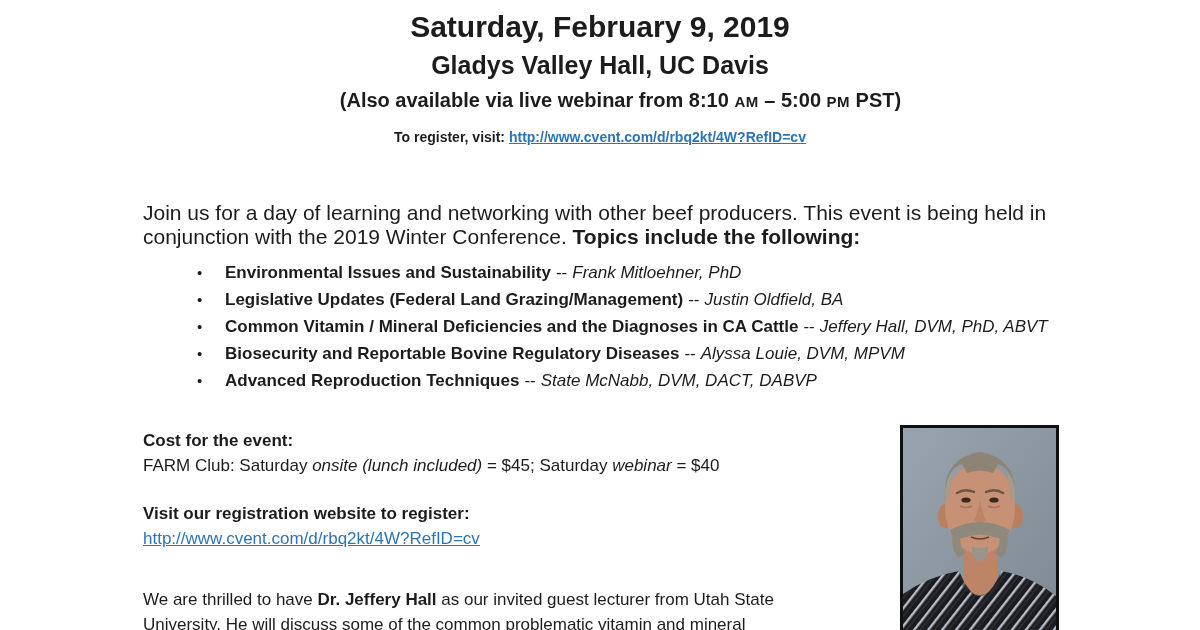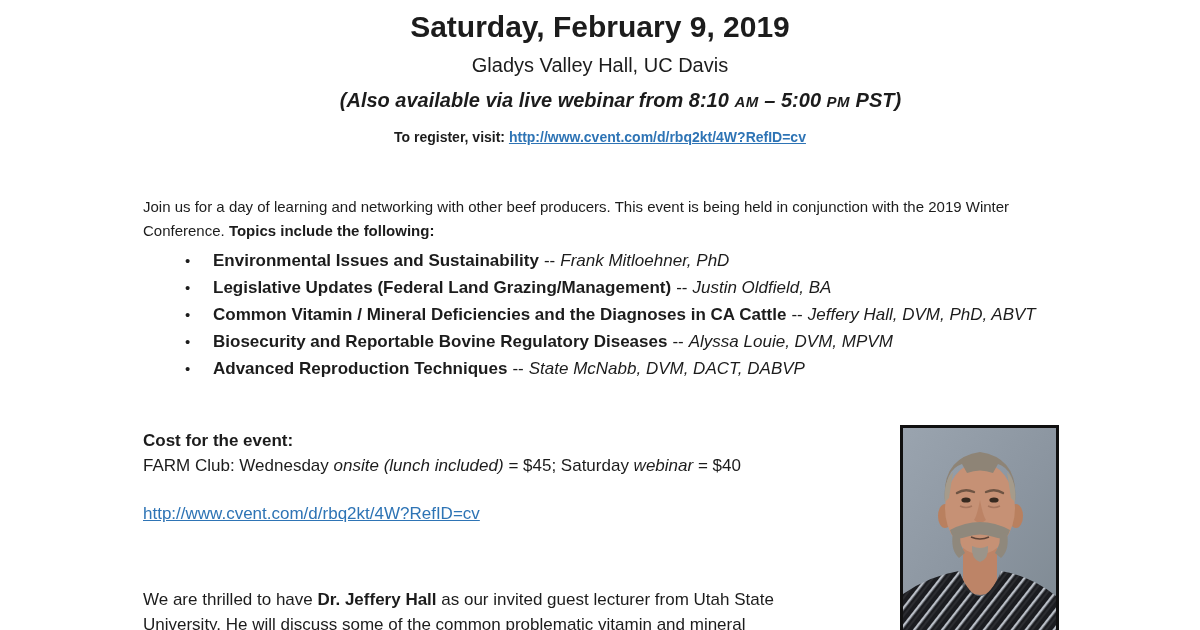--- a/index.html
+++ b/index.html
@@ -4,29 +4,29 @@
 <style>
   html,body{margin:0;padding:0;}
   body{
     width:1200px;height:630px;position:relative;overflow:hidden;
     background:#ffffff;color:#1c1c1c;
     font-family:"Liberation Sans",sans-serif;
     -webkit-font-smoothing:antialiased;
   }
   .header{position:absolute;top:8px;left:0;width:1200px;text-align:center;}
   .title{font-size:30px;font-weight:bold;line-height:37px;margin:0;}
-  .venue{font-size:20px;font-weight:normal;line-height:31px;margin:5px 0 0;}
-  .webinar{font-size:20px;font-weight:bold;font-style:italic;line-height:26px;margin:6px 0 11px;padding-left:41px;}
+  .venue{font-size:25px;font-weight:bold;line-height:31px;margin:5px 0 0;}
+  .webinar{font-size:20px;font-weight:bold;line-height:26px;margin:6px 0 11px;padding-left:41px;}
   .webinar .sc{font-size:15px;letter-spacing:.5px;}
   .register-line{font-size:14px;font-weight:bold;line-height:22px;margin:6px 0 0;}
   a.doc-link{color:#2e74b5;text-decoration:underline;font-weight:bold;}
   a.doc-link2{color:#2e74b5;text-decoration:underline;font-weight:normal;}
-  .intro{position:absolute;left:143px;top:180px;width:905px;font-size:15px;line-height:24px;}
+  .intro{position:absolute;left:143px;top:180px;width:905px;font-size:21px;line-height:24px;}
   .intro b{font-weight:bold;}
-  .topics{position:absolute;left:185px;top:247px;list-style:none;margin:0;padding:0;}
+  .topics{position:absolute;left:185px;top:247px;list-style:none;margin:12px;padding:0;}
   .topic{height:27px;line-height:27px;white-space:nowrap;font-size:17px;}
   .dot{display:inline-block;width:28px;font-size:15px;vertical-align:top;}
   .t-title{font-weight:bold;}
   .t-sep{margin:0 5px;}
   .t-speaker{font-style:italic;}
   .block-heading{font-weight:bold;font-size:17px;line-height:25px;margin:0;}
   .block-line{font-size:17px;line-height:25px;margin:0;}
   .cost{position:absolute;left:143px;top:428px;}
   .reg2{position:absolute;left:143px;top:501px;}
   .closing{position:absolute;left:143px;top:570px;width:690px;font-size:17px;line-height:25px;}
@@ -53,24 +53,25 @@
 <ul class="topics">
   <li class="topic"><span class="dot">•</span><span class="t-title">Environmental Issues and Sustainability</span><span class="t-sep">--</span><span class="t-speaker">Frank Mitloehner, PhD</span></li>
   <li class="topic"><span class="dot">•</span><span class="t-title">Legislative Updates (Federal Land Grazing/Management)</span><span class="t-sep">--</span><span class="t-speaker">Justin Oldfield, BA</span></li>
   <li class="topic"><span class="dot">•</span><span class="t-title">Common Vitamin / Mineral Deficiencies and the Diagnoses in CA Cattle</span><span class="t-sep">--</span><span class="t-speaker">Jeffery Hall, DVM, PhD, ABVT</span></li>
   <li class="topic"><span class="dot">•</span><span class="t-title">Biosecurity and Reportable Bovine Regulatory Diseases</span><span class="t-sep">--</span><span class="t-speaker">Alyssa Louie, DVM, MPVM</span></li>
   <li class="topic"><span class="dot">•</span><span class="t-title">Advanced Reproduction Techniques</span><span class="t-sep">--</span><span class="t-speaker">State McNabb, DVM, DACT, DABVP</span></li>
 </ul>
 
 <div class="cost">
   <p class="block-heading">Cost for the event:</p>
-  <p class="block-line"><span>FARM Club: Wednesday </span><span class="it">onsite (lunch included)</span><span> = $45; Saturday </span><span class="it">webinar</span><span> = $40</span></p>
+  <p class="block-line"><span>FARM Club: Saturday </span><span class="it">onsite (lunch included)</span><span> = $45; Saturday </span><span class="it">webinar</span><span> = $40</span></p>
 </div>
 
 <div class="reg2">
+  <p class="block-heading">Visit our registration website to register:</p>
   <p class="block-line"><a href="#" class="doc-link2">http://www.cvent.com/d/rbq2kt/4W?RefID=cv</a></p>
 </div>
 
 <p class="closing"><span>We are thrilled to have </span><b>Dr. Jeffery Hall</b><span> as our invited guest lecturer from Utah State University. He will discuss some of the common problematic vitamin and mineral deficiencies that affect cattle.</span></p>
 
 <div class="photo-frame">
   <svg viewBox="0 0 153 209" xmlns="http://www.w3.org/2000/svg">
     <defs>
       <linearGradient id="pbg" x1="0" y1="0" x2="1" y2="1">
         <stop offset="0" stop-color="#9aa4af"></stop>

